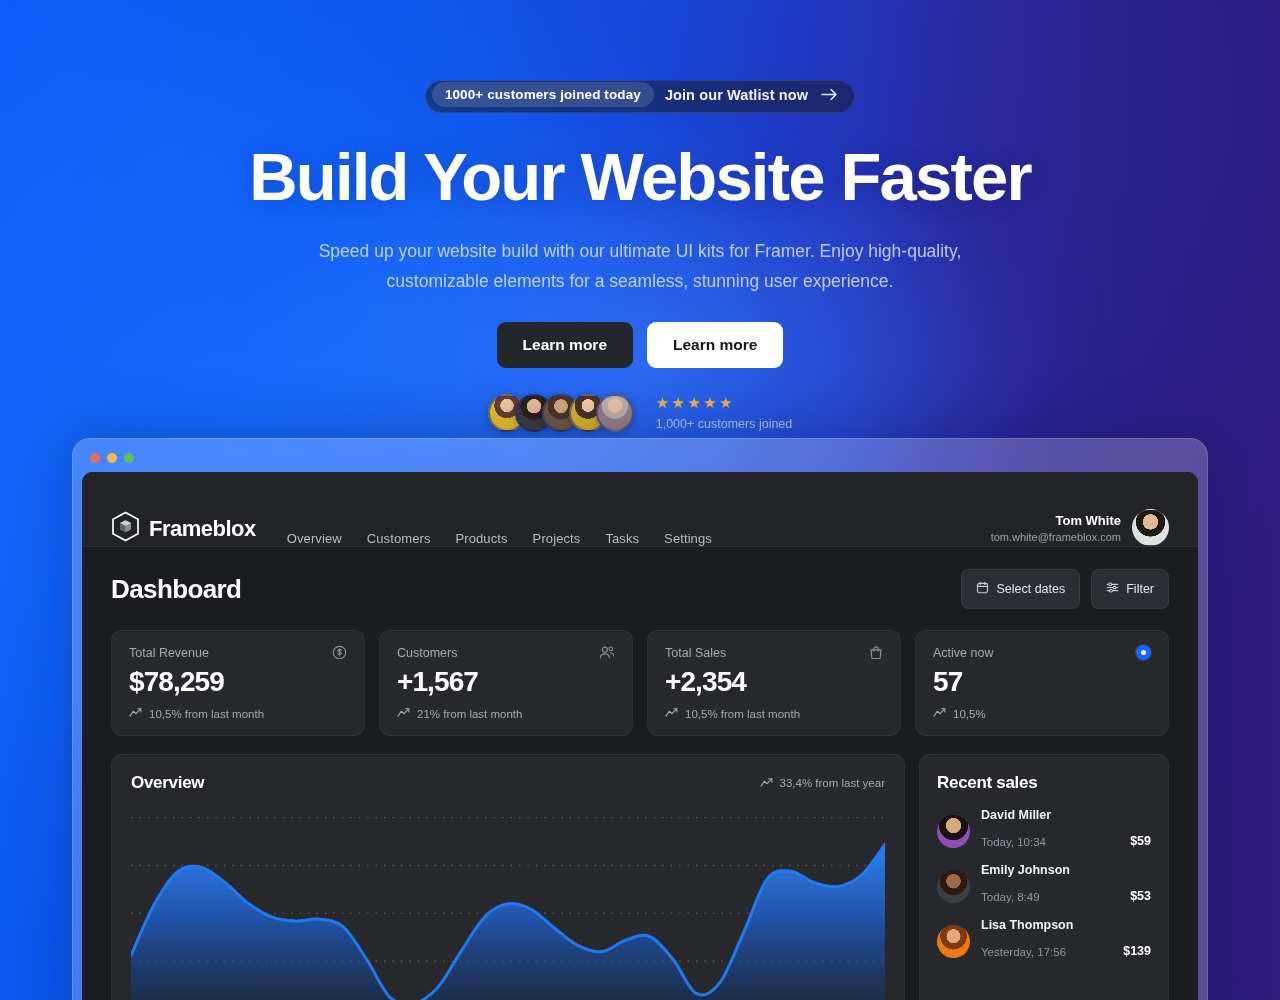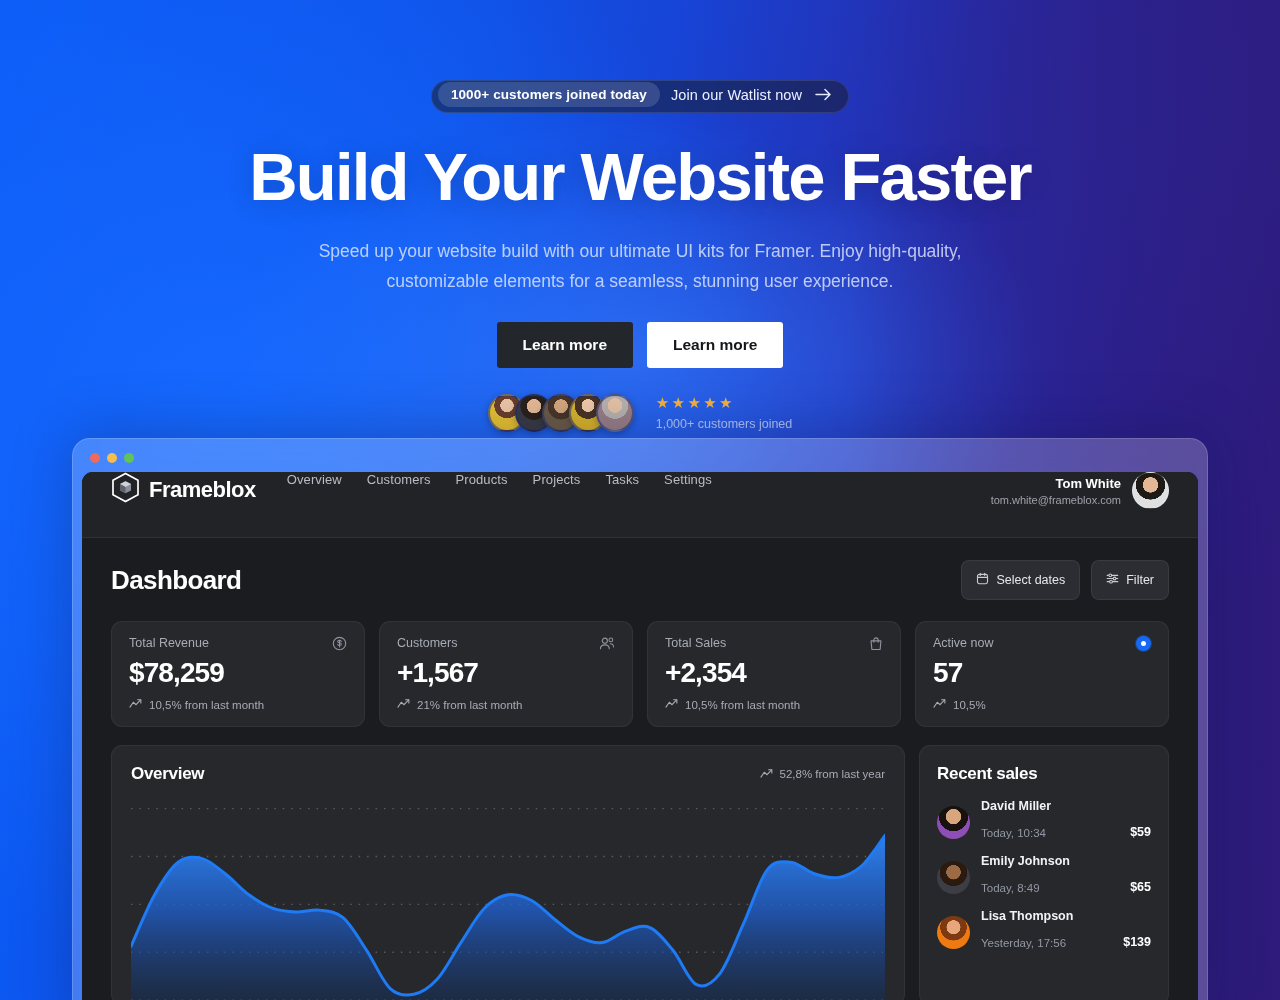--- a/index.html
+++ b/index.html
@@ -42,42 +42,42 @@
     border-radius:999px;
     padding:1px 16px 5px 6px;
     backdrop-filter:blur(6px);
   }
   .badge-pill {
     background:rgba(255,255,255,.14);
     border-radius:999px;
     padding:5px 13px;
     font-size:13.5px; font-weight:700; color:#fff; letter-spacing:.1px;
   }
-  .badge-text { font-size:14.5px; font-weight:400; color:#eef2ff; letter-spacing:.1px; }
+  .badge-text { font-size:14.5px; font-weight:700; color:#eef2ff; letter-spacing:.1px; }
   .badge-arrow { color:#e4eaff; display:flex; align-items:center; margin-left:2px; }
 
   h1.headline {
     margin-top:28px;
     font-size:67px; font-weight:700; color:#fff;
     letter-spacing:-1.8px; line-height:1.06;
     text-shadow:0 2px 26px rgba(0,0,0,.18);
   }
 
   p.subhead {
     margin:24px auto 0;
     width:740px;
     font-size:17.5px; line-height:1.72;
     color:rgba(226,234,255,.80);
     font-weight:400;
   }
 
   .cta-row { margin-top:26px; display:flex; justify-content:center; gap:14px; }
   .btn {
     border:none; cursor:pointer;
-    border-radius:3px;
+    border-radius:9px;
     padding:0 26px; height:46px;
     font-family:inherit; font-size:15.5px; font-weight:700;
     display:flex; align-items:center; justify-content:center;
   }
   .btn-dark { background:#23262b; color:#fff; }
   .btn-light { background:#fff; color:#14161a; }
 
   .proof { margin-top:26px; display:flex; justify-content:center; align-items:center; gap:22px; }
   .avatars { display:flex; }
   .avatars .av {
@@ -111,21 +111,21 @@
 
   .app {
     background:#1b1c1f;
     border-radius:11px 11px 0 0;
     height:552px; overflow:hidden;
     position:relative;
   }
 
   
   .nav {
-    height:66px; display:flex; align-items:flex-start;
+    height:75px; display:flex; align-items:flex-end;
     padding:0 29px;
     border-bottom:1px solid rgba(255,255,255,.065);
     background:#222327;
   }
   .brand { display:flex; align-items:center; gap:9px; }
   .brand-name { font-size:22px; font-weight:700; color:#fff; letter-spacing:-.5px; }
   .nav-links { display:flex; gap:25px; margin-left:31px; }
   .nav-link {
     font-size:13px; color:#b9bcc4; font-weight:500;
     cursor:pointer; letter-spacing:.1px;
@@ -152,21 +152,21 @@
     font-size:12.5px; color:#e6e8ee; font-weight:500; cursor:pointer;
   }
 
   
   .stats { display:flex; gap:14px; margin-top:21px; }
   .stat {
     flex:1; background:#26282c;
     border:1px solid rgba(255,255,255,.055);
     border-radius:11px; padding:14px 17px 15px;
   }
-  .stat-top { display:flex; align-items:flex-start; }
+  .stat-top { display:flex; align-items:center; }
   .stat-label { font-size:12.5px; color:#a7abb4; font-weight:400; }
   .stat-icon { margin-left:auto; color:#8e939d; display:flex; }
   .stat-value { font-size:28px; font-weight:700; color:#fff; letter-spacing:-.9px; margin-top:6px; }
   .stat-delta { display:flex; align-items:center; gap:6px; margin-top:9px; font-size:11.5px; color:#a7abb4; }
   .dot-blue {
     width:15px; height:15px; border-radius:50%;
     background:#1668f5; border:2.5px solid rgba(22,104,245,.30);
     box-shadow:0 0 0 1px rgba(22,104,245,.4);
   }
   .dot-blue::after { content:""; display:block; width:5px; height:5px; border-radius:50%; background:#fff; margin:2.5px auto; }
@@ -401,21 +401,21 @@
         <div class="panel panel-chart">
           <div class="panel-head">
             <span class="panel-title">Overview</span>
             <span class="panel-delta">
               <span>
                 <svg width="14" height="11" viewBox="0 0 15 11" fill="none">
                   <path d="M1 9.4 4.6 4.2l3 2.6L12.4 1.6" stroke="currentColor" stroke-width="1.2" stroke-linecap="round" stroke-linejoin="round"></path>
                   <path d="M9.2 1.5h3.5V5" stroke="currentColor" stroke-width="1.2" stroke-linecap="round" stroke-linejoin="round"></path>
                 </svg>
               </span>
-              <span>52,8% from last year</span>
+              <span>33,4% from last year</span>
             </span>
           </div>
           <div class="chart-wrap">
             <svg id="chart-svg" viewBox="0 0 760 210" preserveAspectRatio="none">
               <defs>
                 <linearGradient id="areaFill" x1="0" y1="0" x2="0" y2="1">
                   <stop offset="0%" stop-color="#2f86f7" stop-opacity="0.95"></stop>
                   <stop offset="45%" stop-color="#1f63d8" stop-opacity="0.72"></stop>
                   <stop offset="100%" stop-color="#122c58" stop-opacity="0.45"></stop>
                 </linearGradient>
@@ -444,21 +444,21 @@
             </div>
             <div class="sale-amt">$59</div>
           </div>
 
           <div class="sale-row">
             <div class="sale-av" style="background-image:radial-gradient(circle at 50% 34%, #9c6a45 0 26%, #2b1a10 27% 50%, #3d3d45 51% 100%)"></div>
             <div>
               <div class="sale-name">Emily Johnson</div>
               <div class="sale-time">Today, 8:49</div>
             </div>
-            <div class="sale-amt">$65</div>
+            <div class="sale-amt">$53</div>
           </div>
 
           <div class="sale-row">
             <div class="sale-av" style="background-image:radial-gradient(circle at 50% 34%, #e8a77a 0 25%, #7d3a12 26% 48%, #f07a12 49% 100%)"></div>
             <div>
               <div class="sale-name">Lisa Thompson</div>
               <div class="sale-time">Yesterday, 17:56</div>
             </div>
             <div class="sale-amt">$139</div>
           </div>

